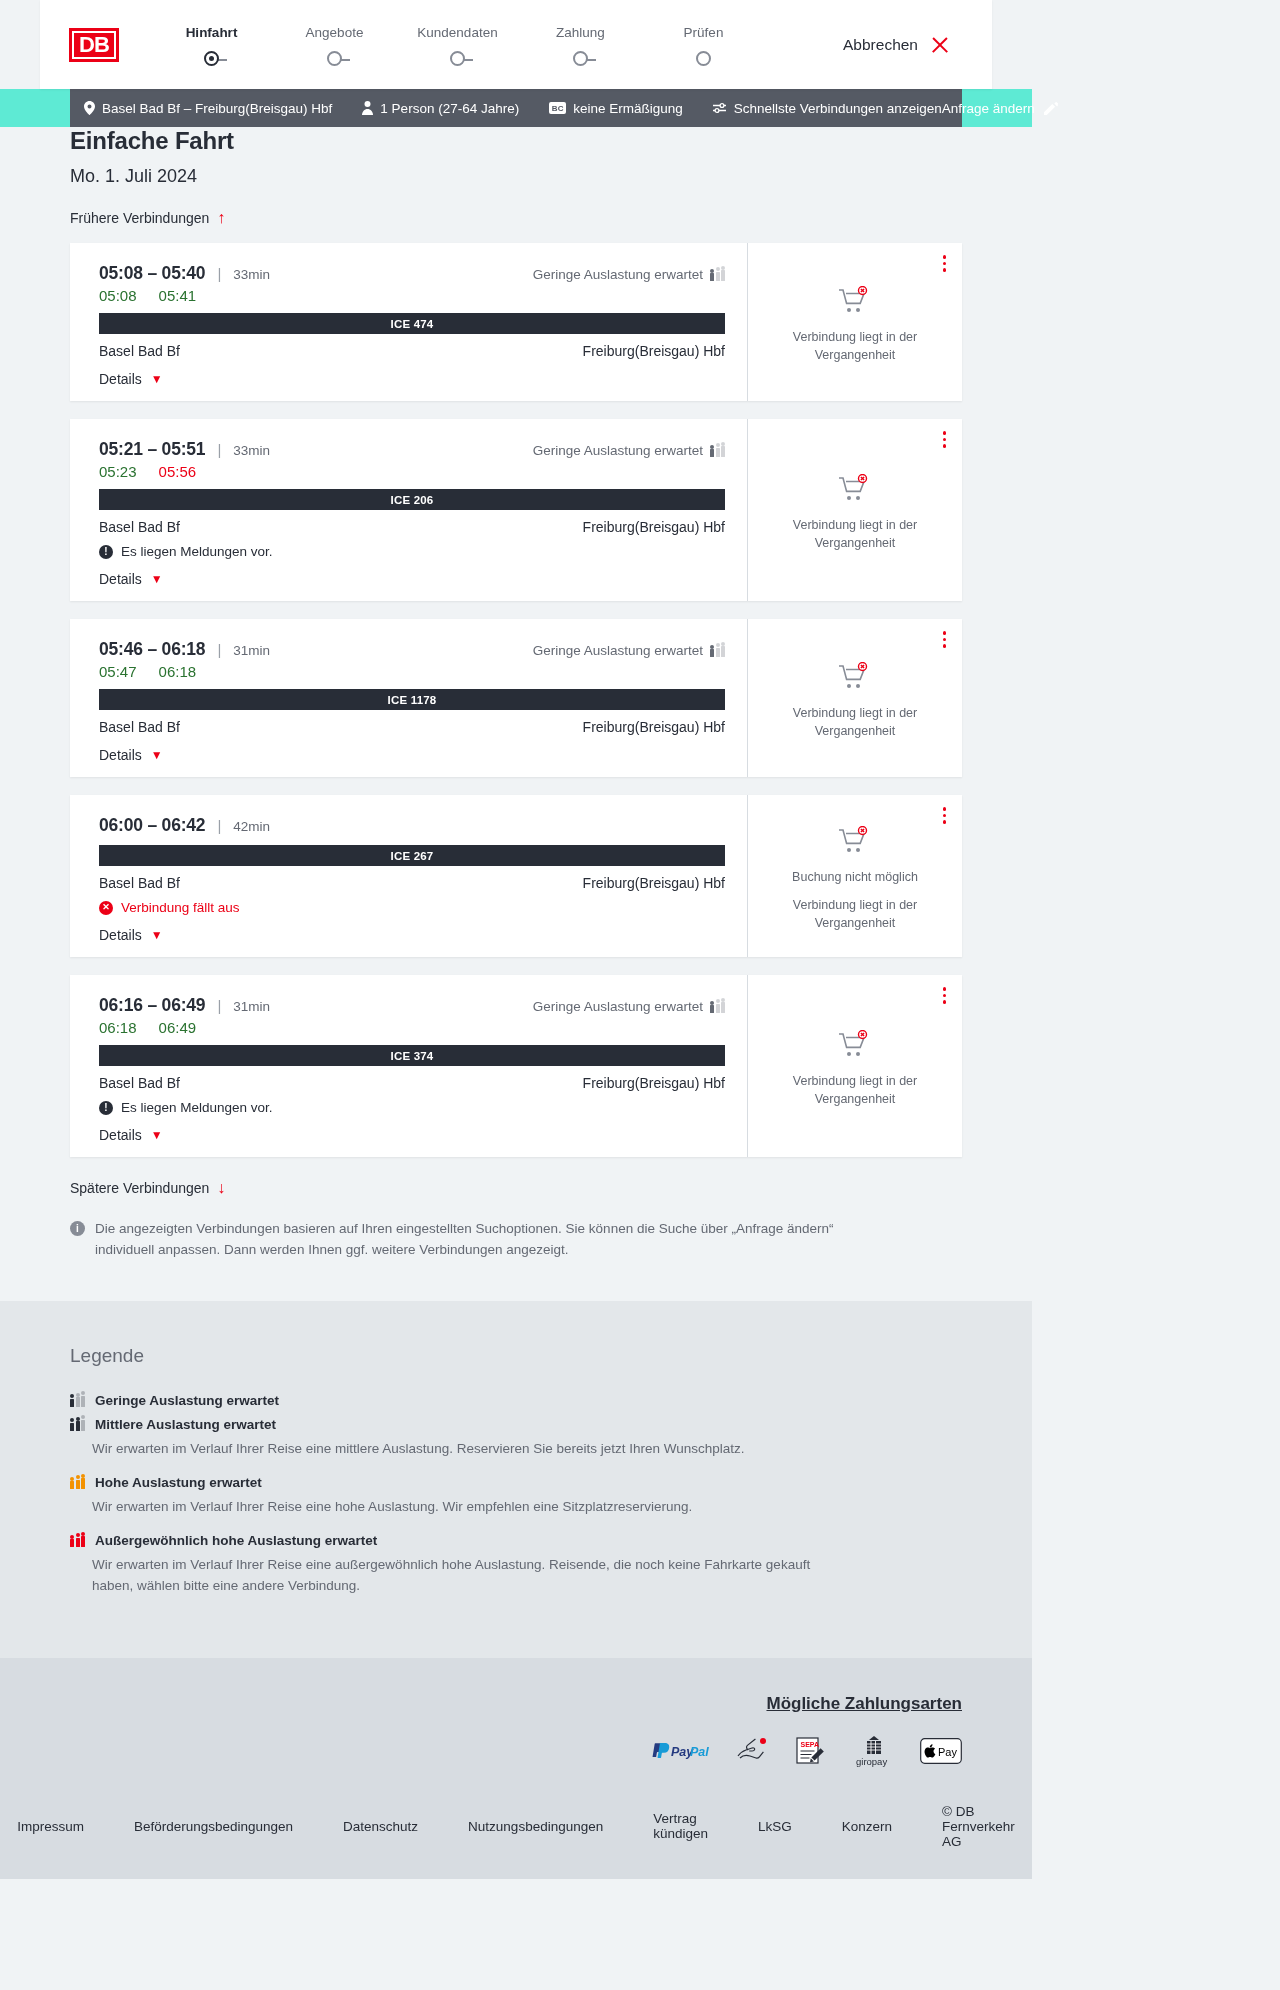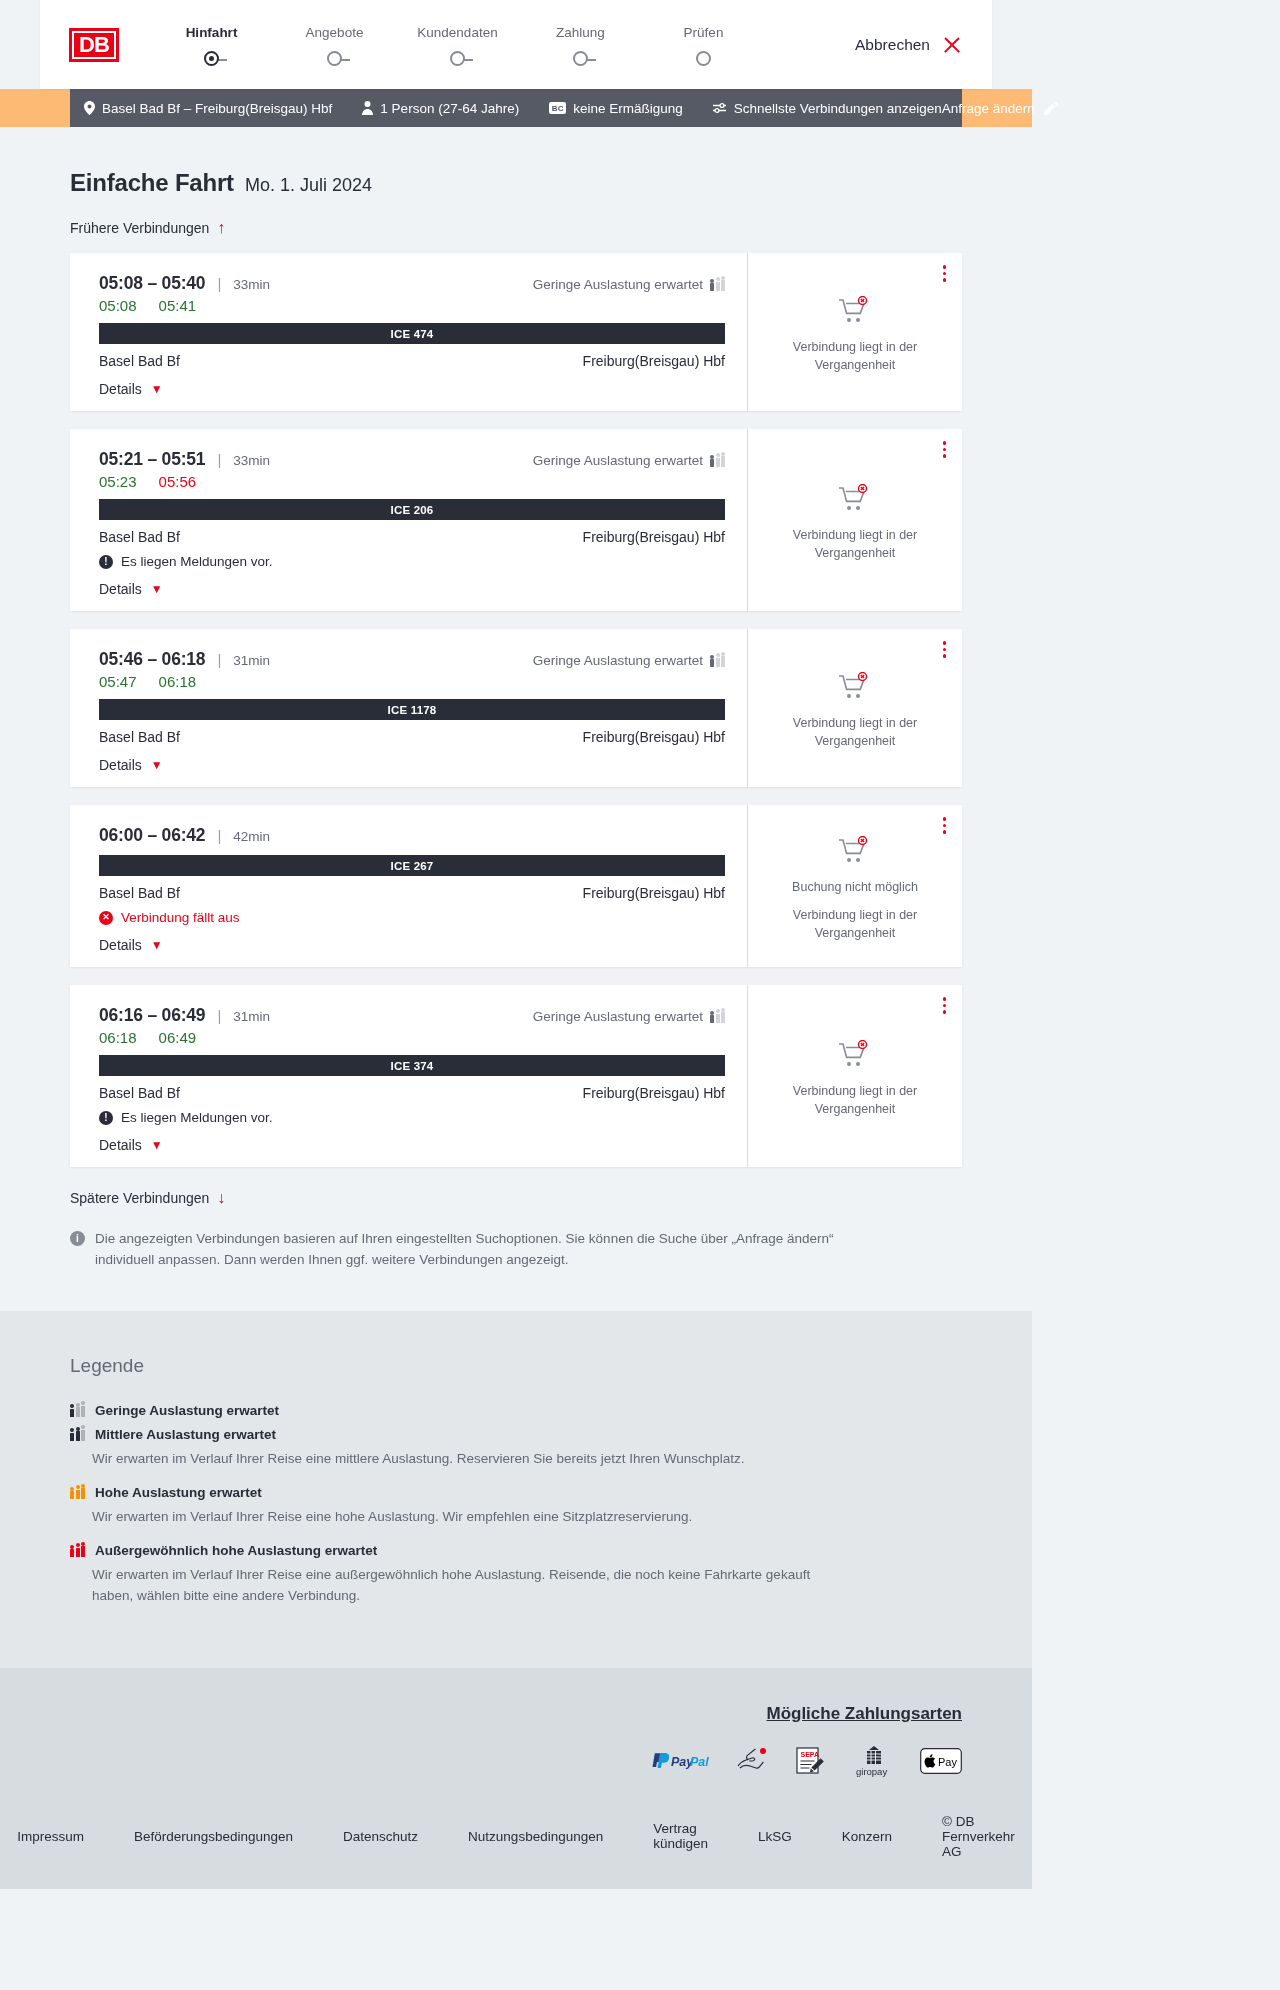--- a/index.html
+++ b/index.html
@@ -8,21 +8,21 @@
     width: 1280px;
     background: #f0f3f5;
     font-family: "Liberation Sans", sans-serif;
     color: #282d37;
   }
   body { width: 1280px; min-height: 1990px; position: relative; }
 
   
   .page {
     width: 1032px;
-    background: #fdba74;
+    background: #5eead4;
   }
 
   
   .header-wrap {
     padding: 0 40px;
     background: #f0f3f5;
   }
   .header {
     background: #ffffff;
     height: 89px;
@@ -97,21 +97,21 @@
     content:"";
     position: absolute;
     top: 3px; left: 3px;
     width: 5px; height: 5px;
     border-radius: 50%;
     background: #282d37;
   }
 
   .cancel-btn {
     position: absolute;
-    right: 30px;
+    right: 42px;
     top: 50%;
     transform: translateY(-50%);
     display: flex;
     align-items: center;
     gap: 12px;
     cursor: pointer;
     background: none; border: none;
     font-family: inherit;
   }
   .cancel-btn .lbl { font-size: 15.5px; color: #282d37; }
@@ -144,24 +144,24 @@
     background:#ffffff; color:#555a64;
     font-size: 8px; font-weight: bold;
     border-radius: 2px;
     width: 17px; height: 12px;
     letter-spacing: .2px;
   }
 
   
   .content { padding: 0 70px; background: #f0f3f5; }
   .title-row {
-    padding-top: 42px;
     display: flex;
     align-items: baseline;
     gap: 11px;
+    flex-direction: column;
   }
   .title-row .h1 { font-size: 24px; font-weight: bold; letter-spacing: -0.2px; }
   .title-row .h1-date { font-size: 18px; font-weight: 400; color: #282d37; }
 
   .earlier-link, .later-link {
     display: inline-flex;
     align-items: center;
     gap: 8px;
     font-size: 14px;
     color: #282d37;

